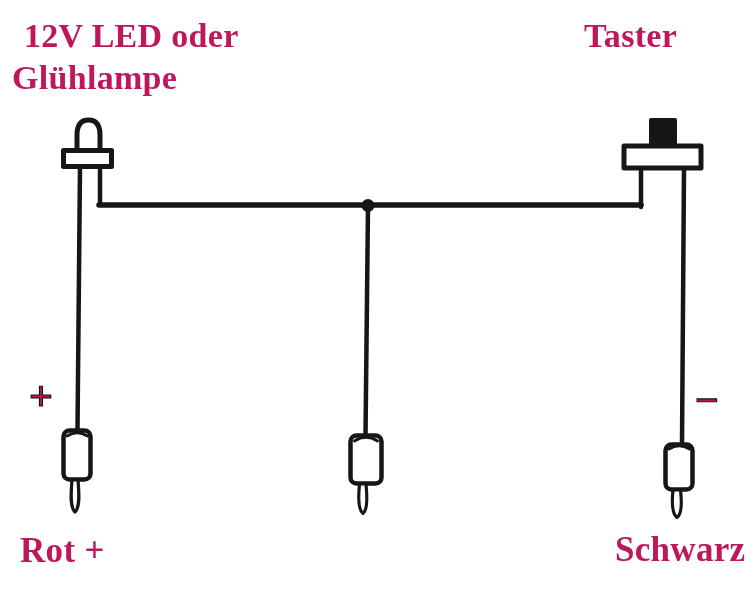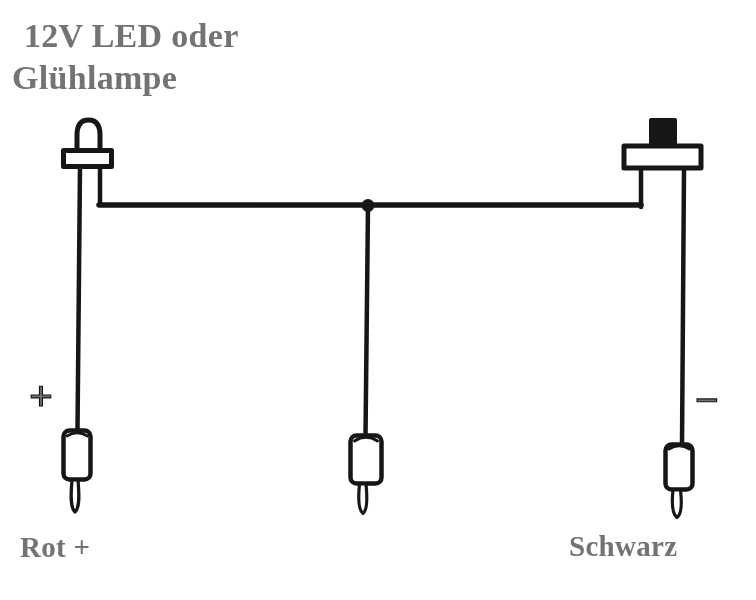--- a/index.html
+++ b/index.html
@@ -5,25 +5,25 @@
   html,body{margin:0;padding:0;}
   body{
     width:756px;height:600px;overflow:hidden;background:#ffffff;
     font-family:"Liberation Serif","DejaVu Serif",serif;
   }
   .canvas{
     position:relative;width:756px;height:600px;background:#ffffff;color:#151515;
   }
   .artwork{position:absolute;left:0;top:0;}
   .lbl{
-    position:absolute;font-weight:700;color:#737373;white-space:nowrap;
+    position:absolute;font-weight:700;color:#be185d;white-space:nowrap;
     letter-spacing:0.3px;line-height:1.15;font-family:Liberation Serif, serif;
   }
   .heading{font-size:34px;}
-  .wire-label{font-size:29px;}
+  .wire-label{font-size:35px;}
   .sign{
     font-size:42px;line-height:42px;text-align:center;width:34px;
     -webkit-text-stroke:1.2px #161616;
   }
 </style>
 </head>
 <body>
 
 <div class="canvas">
 
@@ -64,20 +64,21 @@
     <g stroke="#161616" stroke-linejoin="round" stroke-linecap="round">
       <rect x="665.5" y="444.5" width="27" height="45" rx="6" fill="#ffffff" stroke-width="4.5"></rect>
       <path d="M669,449 Q679,442.5 689.5,449" fill="none" stroke-width="3"></path>
       <path d="M673,490 C671.5,504 672.5,514 677,517.5 C681.8,514 682,503 680.5,490 Z" fill="#ffffff" stroke-width="3.2"></path>
     </g>
   </svg>
 
   <div class="lbl heading" style="left:24px;top:16px;">12V LED oder</div>
   <div class="lbl heading" style="left:12px;top:58px;">Glühlampe</div>
 
+  <div class="lbl heading" style="left:584px;top:16px;">Taster</div>
 
   <div class="lbl sign" style="left:24px;top:375px;">+</div>
   <div class="lbl sign" style="left:690px;top:379px;">−</div>
 
   <div class="lbl wire-label" style="left:20px;top:531px;">Rot +</div>
-  <div class="lbl wire-label" style="left:569px;top:530px;">Schwarz</div>
+  <div class="lbl wire-label" style="left:615px;top:530px;">Schwarz</div>
 
 </div>
 
 </body></html>

